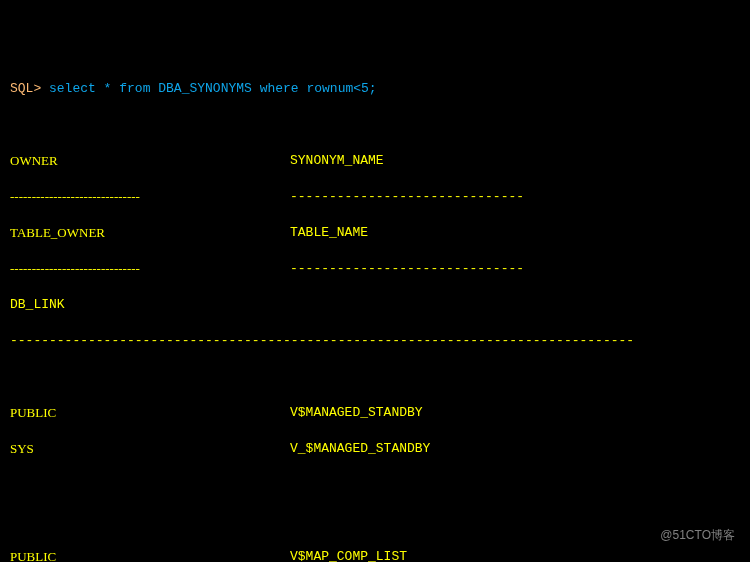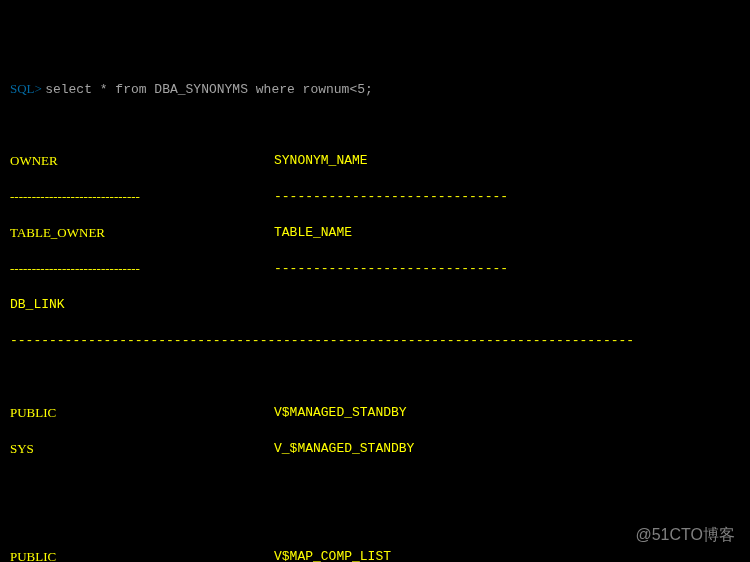--- a/index.html
+++ b/index.html
@@ -14,46 +14,46 @@
       font-size: 13px;
       line-height: 18px;
       padding: 8px 10px;
       width: 750px;
       height: 562px;
       overflow: hidden;
       position: relative;
       white-space: pre;
     }
     .prompt {
-      color: #0369a1;
-      font-family: Liberation Serif, serif;
+      color: #fdba74;
     }
     .query {
-      color: #a3a3a3;
+      color: #0ea5e9;
     }
     .line {
       height: 18px;
     }
     .col1 {
       display: inline-block;
       width: 264px;
       vertical-align: top;
       font-family: Liberation Serif, serif;
     }
     .col2 {
       display: inline-block;
       vertical-align: top;
+      margin-left: 16px;
     }
     .watermark {
       position: absolute;
       bottom: 18px;
       right: 15px;
       color: #808080;
       font-family: Arial, sans-serif;
-      font-size: 16px;
+      font-size: 12px;
     }
   </style>
 </head>
 <body>
 
 
 
 <div class="line"><span class="prompt">SQL&gt; </span><span class="query">select * from DBA_SYNONYMS where rownum&lt;5;</span></div>
 <div class="line"> </div>
 <div class="line"><span class="col1">OWNER</span><span class="col2">SYNONYM_NAME</span></div>

